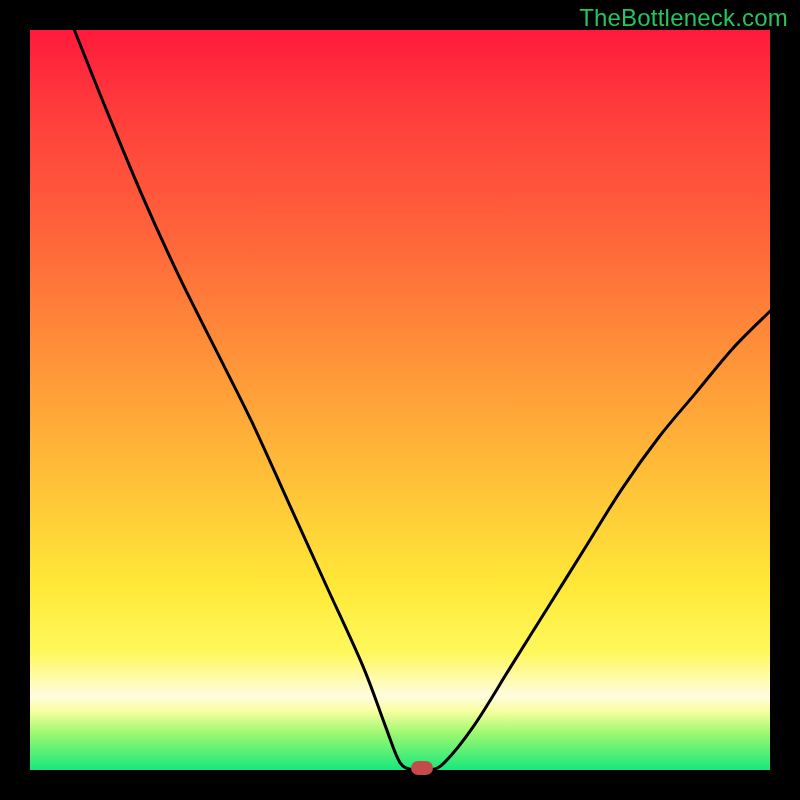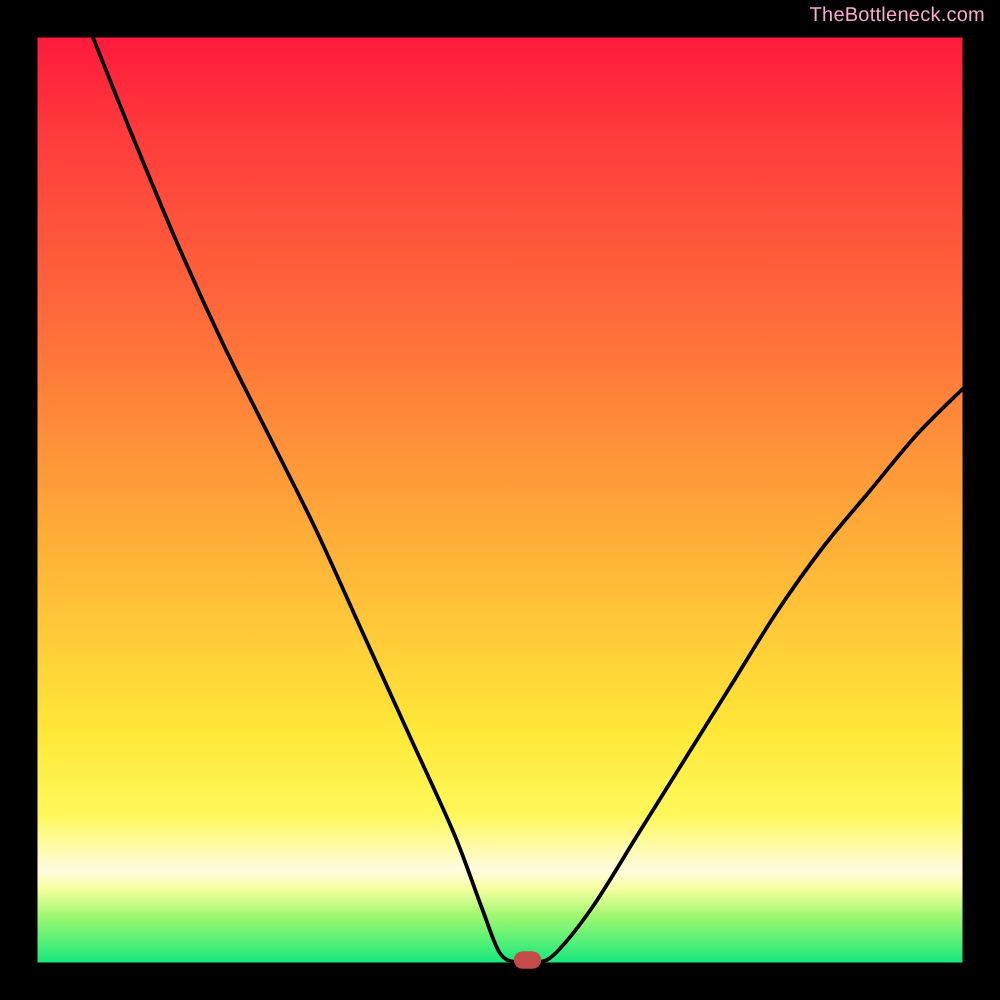--- a/index.html
+++ b/index.html
@@ -16,22 +16,22 @@
     left: 0;
     top: 0;
     width: 800px;
     height: 800px;
     background: #000;
   }
   .watermark {
     position: absolute;
     top: 4px;
     right: 12px;
-    color: #f9a8d4;
-    font-size: 16px;
+    color: #22c55e;
+    font-size: 24px;
     font-weight: 500;
     letter-spacing: 0.2px;
   }
   .plot {
     position: absolute;
     left: 30px;
     top: 30px;
     width: 740px;
     height: 740px;
     background: linear-gradient(

